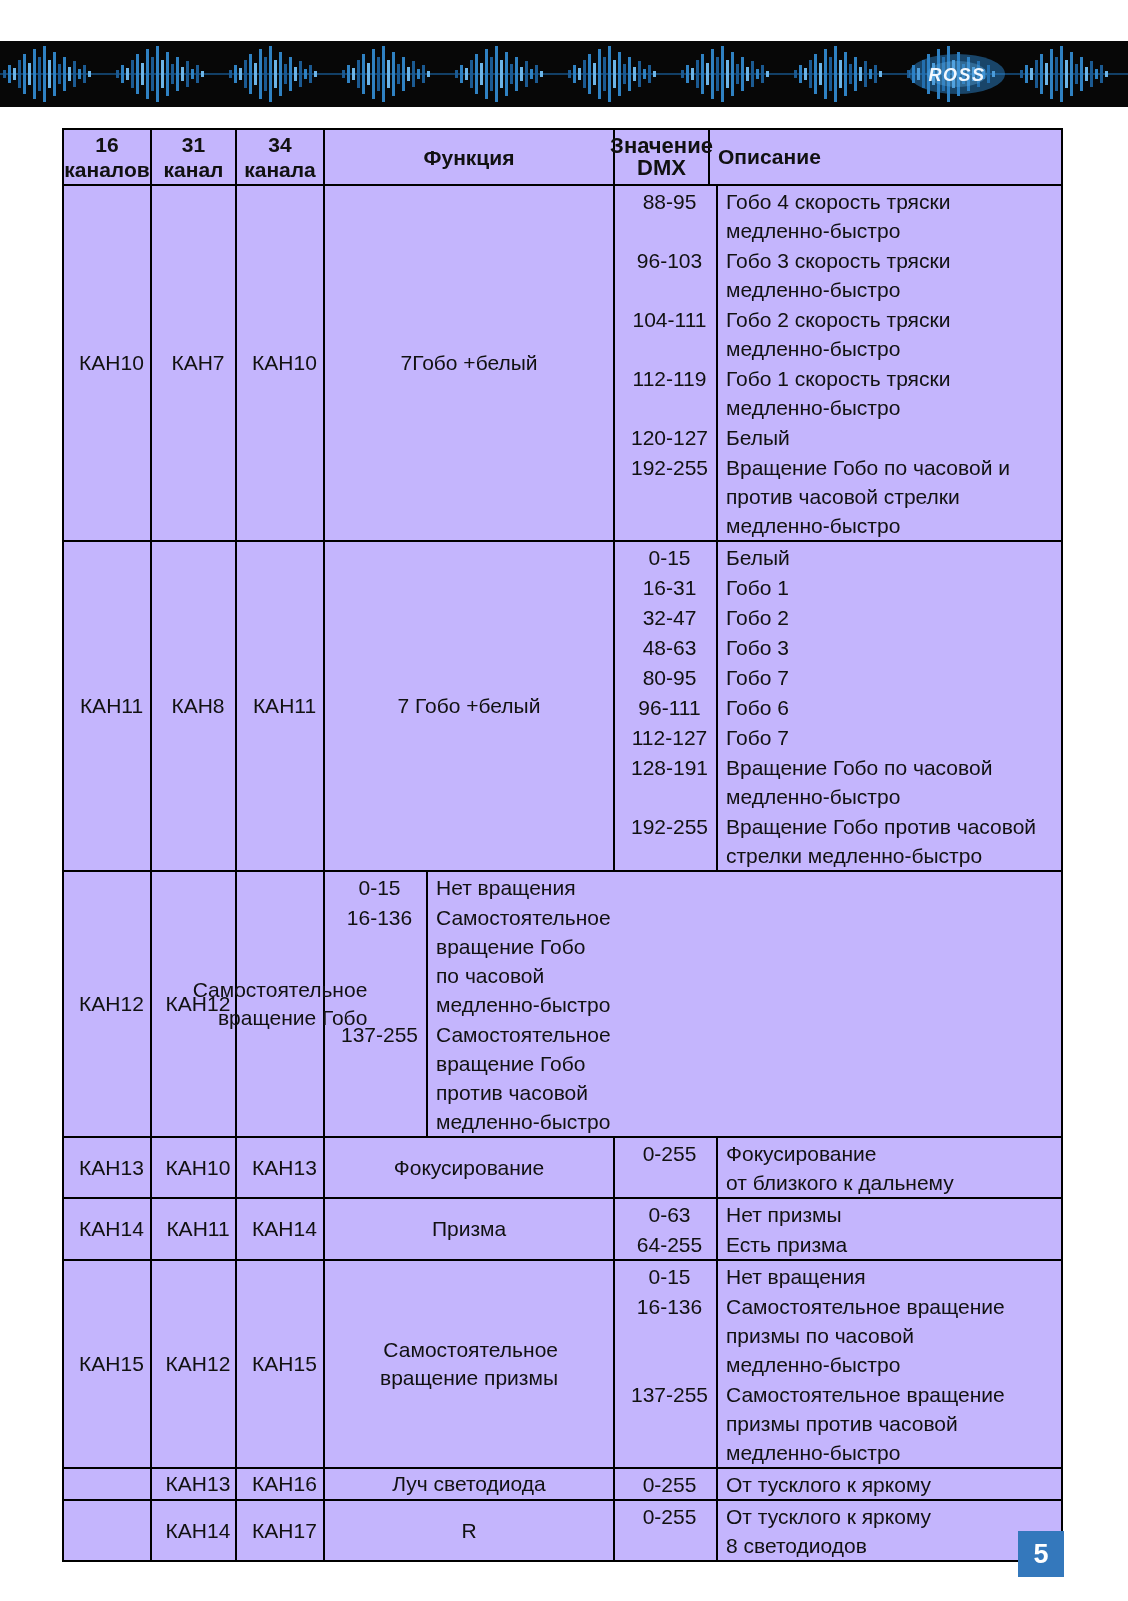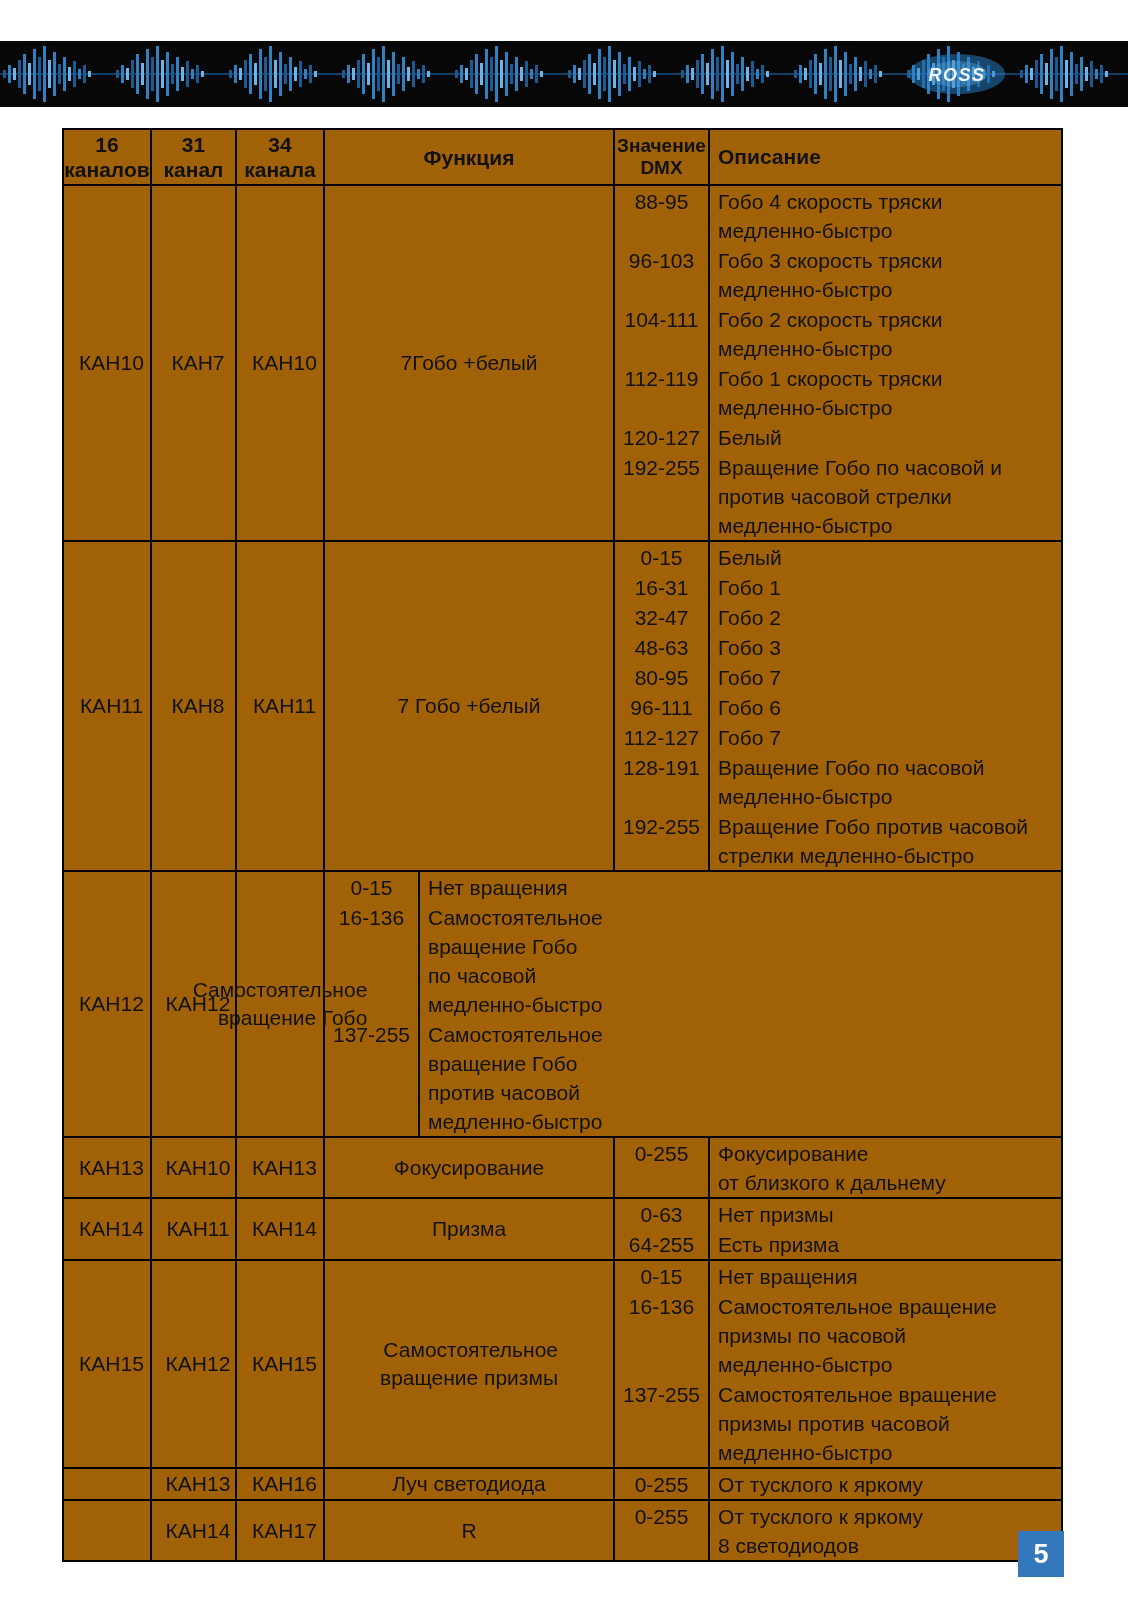--- a/index.html
+++ b/index.html
@@ -21,52 +21,52 @@
   }
   .banner svg { display: block; width: 1128px; height: 66px; }
 
   
   .tbl {
     position: absolute;
     top: 128px; left: 62px;
     width: 1001px;
     border: 2px solid #000;
     font-size: 21px;
-    background: #a16207;
+    background: #c4b5fd;
   }
   .thead, .trow {
     display: grid;
     grid-template-columns: 88px 85px 88px 290px 1fr;
   }
   .thead { min-height: 54px; font-weight: 700; }
   .trow { border-top: 2px solid #000; }
 
   .c { border-right: 2px solid #000; }
   .hc {
     display: flex; align-items: center; justify-content: center;
     text-align: center; line-height: 25px; white-space: pre-line;
   }
   .hdr-split { display: flex; border-right: 0; }
   .hdx {
     width: 95px; flex: none; border-right: 2px solid #000;
     display: flex; align-items: center; justify-content: center;
-    text-align: center; line-height: 22px; font-size: 19px; white-space: pre-line;
+    text-align: center; line-height: 22px; font-size: 22px; white-space: pre-line;
   }
   .hds { flex: 1; display: flex; align-items: center; padding-left: 8px; }
 
   .chan {
     display: flex; align-items: center; justify-content: center;
     text-align: center;
     padding-left: 9px;
   }
   .func {
     display: flex; align-items: center; justify-content: center;
     text-align: right; white-space: pre-line; line-height: 28px;
   }
-  .entries-cell { border-right: 0; display: flex; flex-direction: column; }
+  .entries-cell { border-right: 0; display: flex; flex-direction: column; padding-left: 8px; }
   .entry { display: flex; align-items: stretch; }
   .entry:last-child { flex: 1; }
   .dmx {
     width: 95px; flex: none;
     border-right: 2px solid #000;
     text-align: center; line-height: 29px; padding-top: 1px;
   }
   .desc {
     flex: 1;
     padding: 1px 10px 0 8px;

